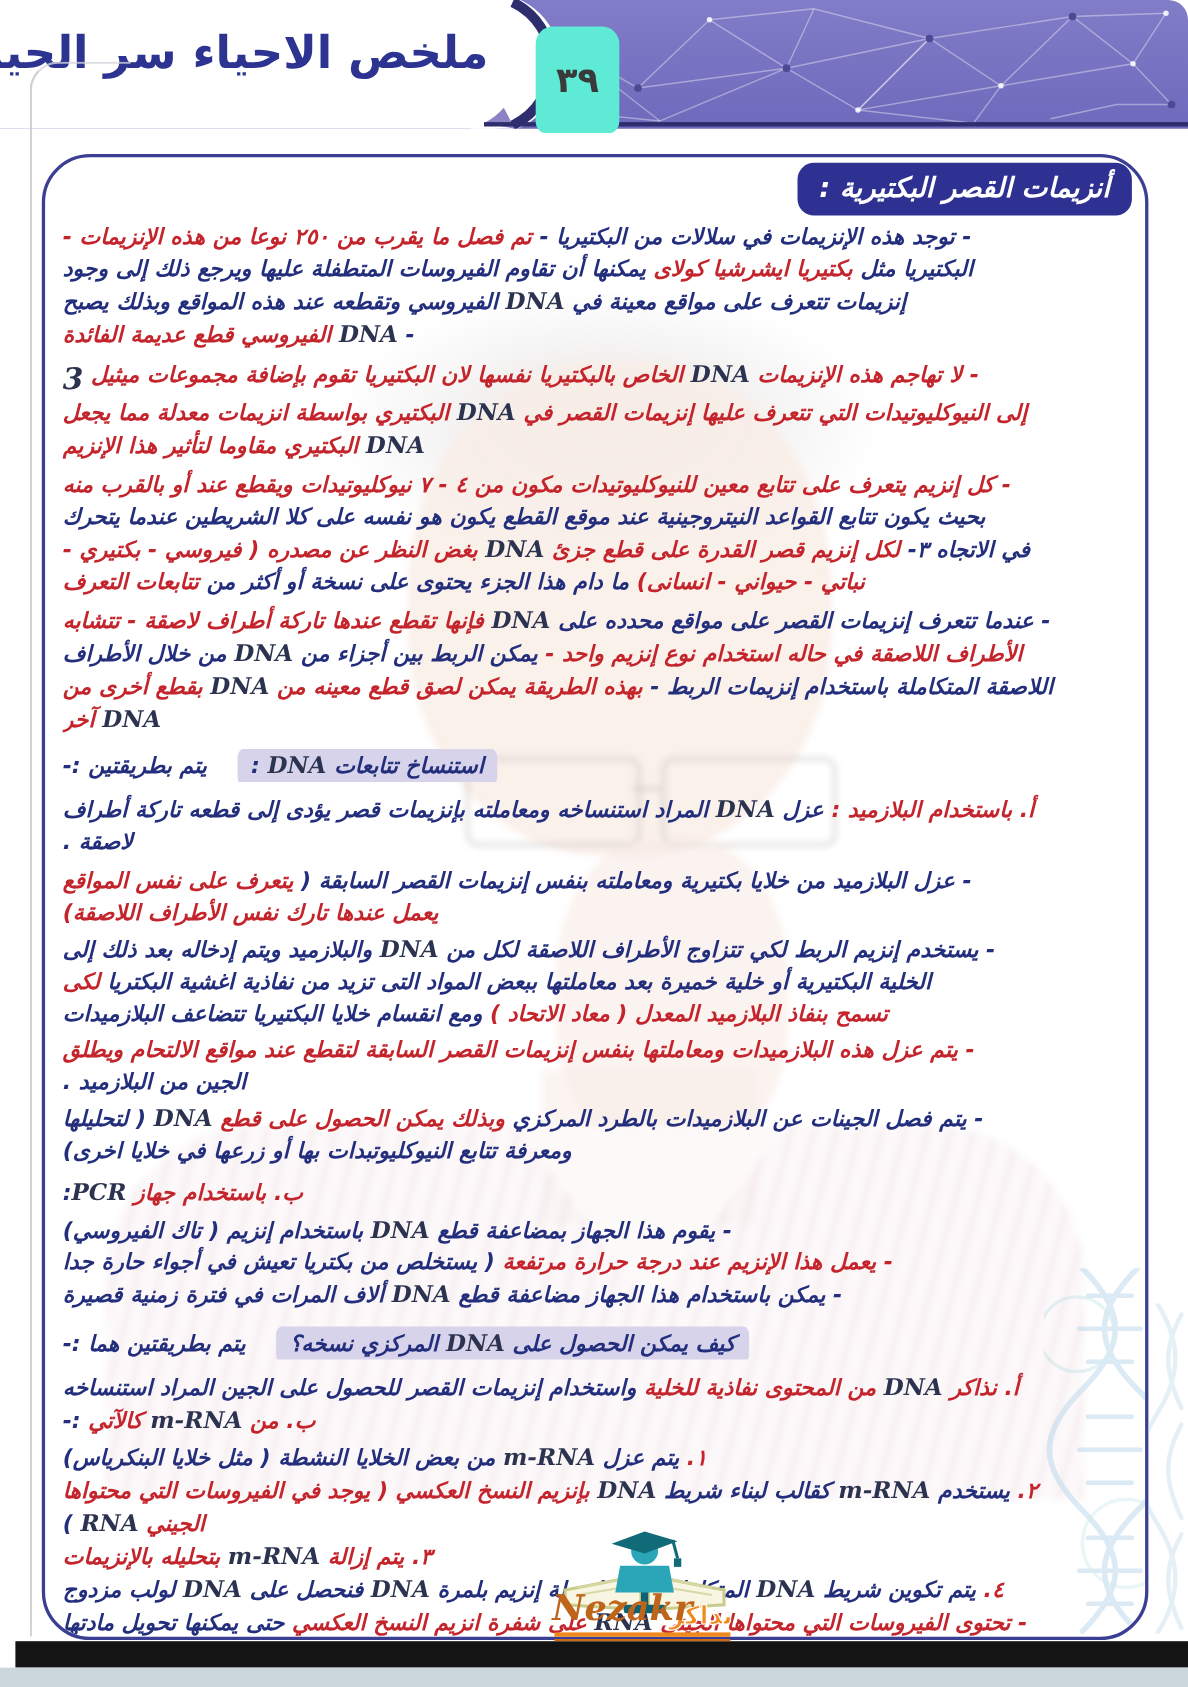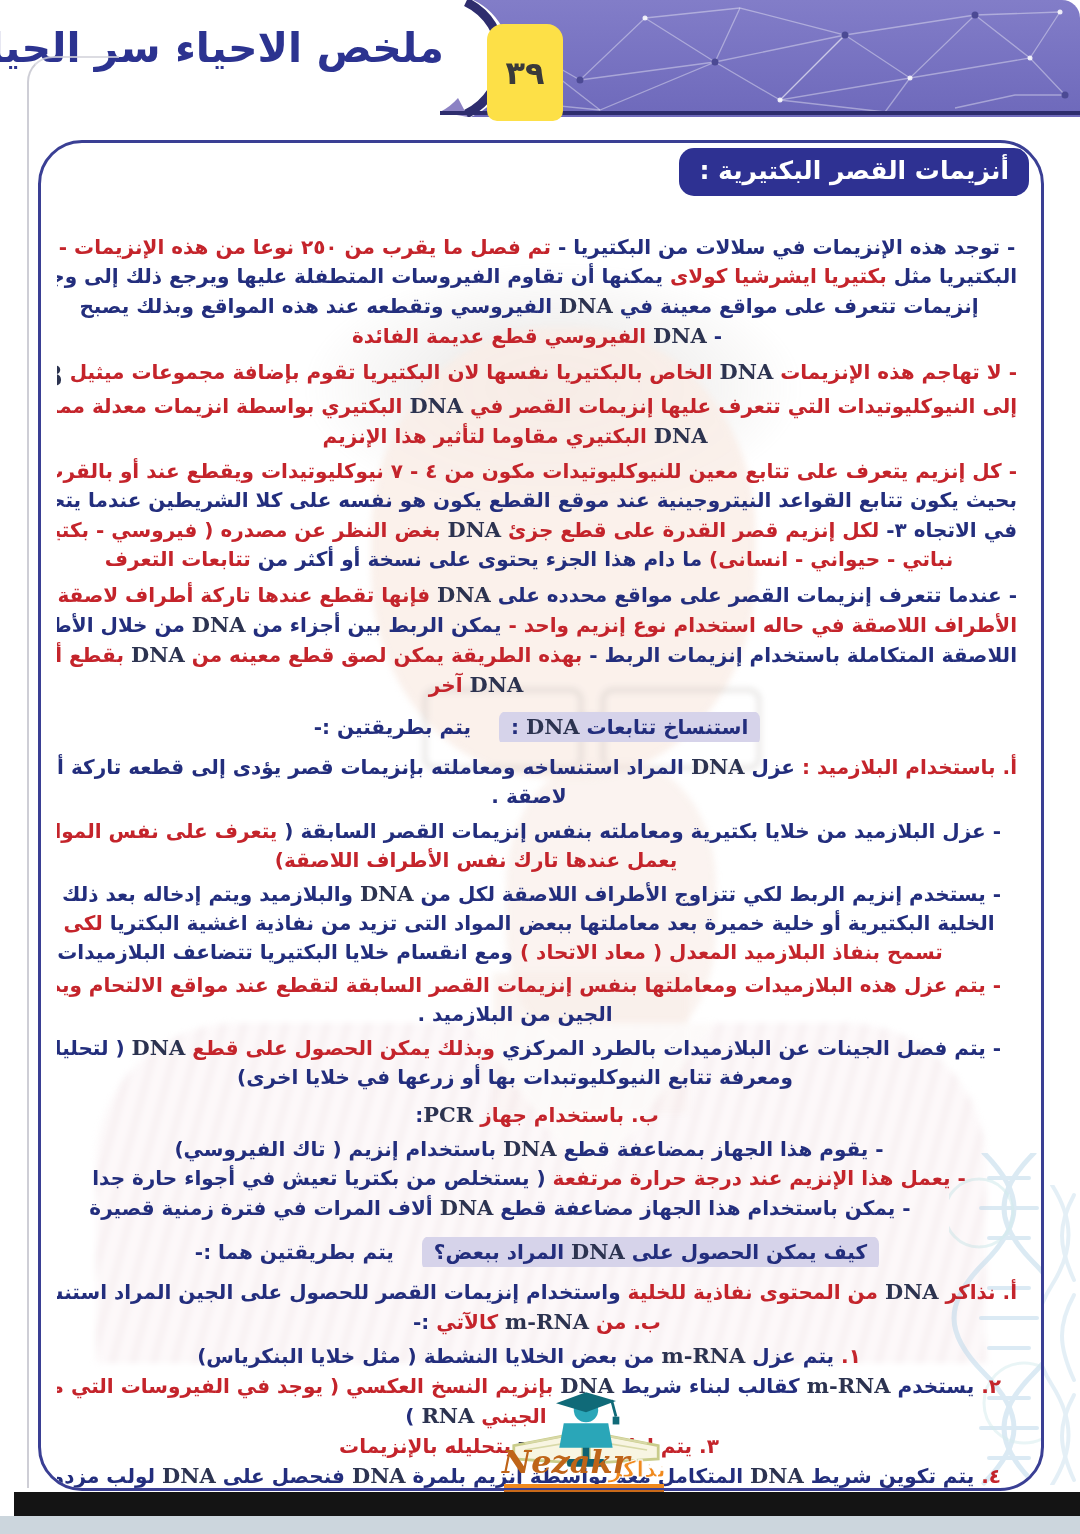--- a/index.html
+++ b/index.html
@@ -9,21 +9,21 @@
 
   
   .banner{position:absolute;left:0;top:0;width:1080px;height:117px;
           background:linear-gradient(180deg,#827dc8,#6e69bb);border-radius:0 18px 0 0;}
   .banner-net{position:absolute;right:0;top:0;}
   .banner-left{position:absolute;left:0;top:0;width:452px;height:117px;background:#fff;}
   .banner-title{position:absolute;left:4px;top:24px;width:440px;direction:rtl;text-align:center;
           font-size:41px;font-weight:bold;color:#2c3390;letter-spacing:-1px;white-space:nowrap;}
   .paren-svg{position:absolute;left:428px;top:0;}
   .banner-line{position:absolute;left:440px;right:0;top:111px;height:4px;background:#2e2d6e;}
-  .page-tab{position:absolute;left:487px;top:24px;width:76px;height:97px;background:#fde047;
+  .page-tab{position:absolute;left:487px;top:24px;width:76px;height:97px;background:#5eead4;
           border-radius:16px 16px 10px 10px;z-index:5;display:flex;align-items:center;justify-content:center;}
   .page-tab span{font-size:32px;font-weight:bold;color:#3a3a3a;}
 
   
   .frame-line{position:absolute;left:27px;top:56px;width:90px;height:1430px;
           border-left:2px solid #c3c3cd;border-top:2px solid #d4d4dc;border-top-left-radius:26px;opacity:.8;}
 
   
   .doc-box{position:absolute;left:38px;top:140px;width:1000px;height:1345px;background:#fff;
           border:3px solid #3a3f94;border-radius:44px;overflow:hidden;}
@@ -43,24 +43,24 @@
           background:#f7ecee;
           background-image:repeating-linear-gradient(105deg,rgba(196,150,160,.30) 0 7px,rgba(255,255,255,0) 7px 20px);}
   .wm-collar{left:428px;top:880px;width:245px;height:165px;background:#fbf6f4;
           clip-path:polygon(0 0,100% 0,50% 100%);opacity:.9;}
 
   .dna-svg{position:absolute;right:-28px;top:1010px;opacity:.5;}
   .dna-out{position:absolute;left:1044px;top:1185px;opacity:.4;}
 
   
   .section-badge{position:absolute;top:5px;right:12px;background:#2e3192;color:#fff;
-          font-size:25px;font-weight:bold;direction:rtl;padding:8px 20px 11px;border-radius:15px;z-index:4;}
-
-  
-  .content{position:relative;z-index:3;margin-top:90px;padding:0 24px 0 16px;direction:rtl;text-align:center;}
+          font-size:25px;font-weight:bold;direction:rtl;padding:8px 20px 11px;border-radius:15px;z-index:4;font-style:italic;}
+
+  
+  .content{position:relative;z-index:3;margin-top:58px;padding:0 24px 0 16px;direction:rtl;text-align:left;font-style:italic;}
   .line{font-size:20px;font-weight:bold;line-height:29px;color:#232e7d;white-space:nowrap;overflow:hidden;}
   .ind0{padding-right:0;} .ind1{padding-right:16px;} .ind2{padding-right:44px;}
   .ind3{padding-right:74px;} .ind4{padding-right:122px;}
   .run-b{color:#232e7d;}
   .run-r{color:#c4242b;}
   .run-s{font-family:"DejaVu Serif",serif;color:#2c3350;font-weight:bold;font-size:21px;}
   .run-s3{font-family:"DejaVu Serif",serif;color:#2c3350;font-weight:bold;font-size:27px;vertical-align:-7px;}
   .run-gap{display:inline-block;width:28px;}
   .hl-wrap{background:#d6d3ea;border-radius:8px;padding:4px 12px 7px;}
   .hl-wrap .run-hl{color:#232e7d;}
@@ -174,21 +174,21 @@
         <div class="line ind1"><span class="run-b">الخلية البكتيرية أو خلية خميرة بعد معاملتها ببعض المواد التى تزيد من نفاذية اغشية البكتريا </span><span class="run-r">لكى</span></div>
         <div class="line ind3"><span class="run-r">تسمح بنفاذ البلازميد المعدل ( معاد الاتحاد ) </span><span class="run-b">ومع انقسام خلايا البكتيريا تتضاعف البلازميدات</span></div>
         <div class="line ind1" style="margin-top: 4px;"><span class="run-r">- يتم عزل هذه البلازميدات ومعاملتها بنفس إنزيمات القصر السابقة لتقطع عند مواقع الالتحام ويطلق</span></div>
         <div class="line ind2"><span class="run-b">الجين من البلازميد .</span></div>
         <div class="line ind1" style="margin-top: 4px;"><span class="run-b">- يتم فصل الجينات عن البلازميدات بالطرد المركزي </span><span class="run-r">وبذلك يمكن الحصول على قطع </span><span class="run-s">DNA</span><span class="run-b"> ( لتحليلها</span></div>
         <div class="line ind2"><span class="run-b">ومعرفة تتابع النيوكليوتبدات بها أو زرعها في خلايا اخرى)</span></div>
         <div class="line ind0" style="margin-top: 8px;"><span class="run-r">ب. باستخدام جهاز </span><span class="run-s">PCR</span><span class="run-b">:</span></div>
         <div class="line ind1" style="margin-top: 4px;"><span class="run-b">- يقوم هذا الجهاز بمضاعفة قطع </span><span class="run-s">DNA</span><span class="run-b"> باستخدام إنزيم ( تاك الفيروسي)</span></div>
         <div class="line ind1"><span class="run-r">- يعمل هذا الإنزيم عند درجة حرارة مرتفعة </span><span class="run-b">( يستخلص من بكتريا تعيش في أجواء حارة جدا</span></div>
         <div class="line ind3"><span class="run-b">- يمكن باستخدام هذا الجهاز مضاعفة قطع </span><span class="run-s">DNA</span><span class="run-b"> ألاف المرات في فترة زمنية قصيرة</span></div>
-        <div class="line ind0" style="margin-top: 14px;"><span class="hl-wrap"><span class="run-hl">كيف يمكن الحصول على </span><span class="run-hls">DNA</span><span class="run-hl"> المراد ببعض؟</span></span><span class="run-gap"></span><span class="run-b">يتم بطريقتين هما :-</span></div>
+        <div class="line ind0" style="margin-top: 14px;"><span class="hl-wrap"><span class="run-hl">كيف يمكن الحصول على </span><span class="run-hls">DNA</span><span class="run-hl"> المركزي نسخه؟</span></span><span class="run-gap"></span><span class="run-b">يتم بطريقتين هما :-</span></div>
         <div class="line ind0" style="margin-top: 10px;"><span class="run-r">أ. نذاكر </span><span class="run-s">DNA</span><span class="run-r"> من المحتوى نفاذية للخلية </span><span class="run-b">واستخدام إنزيمات القصر للحصول على الجين المراد استنساخه</span></div>
         <div class="line ind0"><span class="run-r">ب. من </span><span class="run-s">m-RNA</span><span class="run-r"> كالآتي </span><span class="run-b">:-</span></div>
         <div class="line ind1" style="margin-top: 4px;"><span class="run-r">١. </span><span class="run-b">يتم عزل </span><span class="run-s">m-RNA</span><span class="run-b"> من بعض الخلايا النشطة ( مثل خلايا البنكرياس)</span></div>
         <div class="line ind1"><span class="run-r">٢. </span><span class="run-b">يستخدم </span><span class="run-s">m-RNA</span><span class="run-b"> كقالب لبناء شريط </span><span class="run-s">DNA</span><span class="run-r"> بإنزيم النسخ العكسي ( يوجد في الفيروسات التي محتواها</span></div>
         <div class="line ind4"><span class="run-r">الجيني </span><span class="run-s">RNA</span><span class="run-b"> )</span></div>
         <div class="line ind1"><span class="run-r">٣. يتم إزالة </span><span class="run-s">m-RNA</span><span class="run-r"> بتحليله بالإنزيمات</span></div>
         <div class="line ind1"><span class="run-r">٤. </span><span class="run-b">يتم تكوين شريط </span><span class="run-s">DNA</span><span class="run-b"> المتكامل معه بواسطة إنزيم بلمرة </span><span class="run-s">DNA</span><span class="run-b"> فنحصل على </span><span class="run-s">DNA</span><span class="run-b"> لولب مزدوج</span></div>
         <div class="line ind1"><span class="run-r">- تحتوى الفيروسات التي محتواها الجيني </span><span class="run-s">RNA</span><span class="run-r"> على شفرة انزيم النسخ العكسي </span><span class="run-b">حتى يمكنها تحويل مادتها</span></div>
         <div class="line ind2"></div>
       </div>

